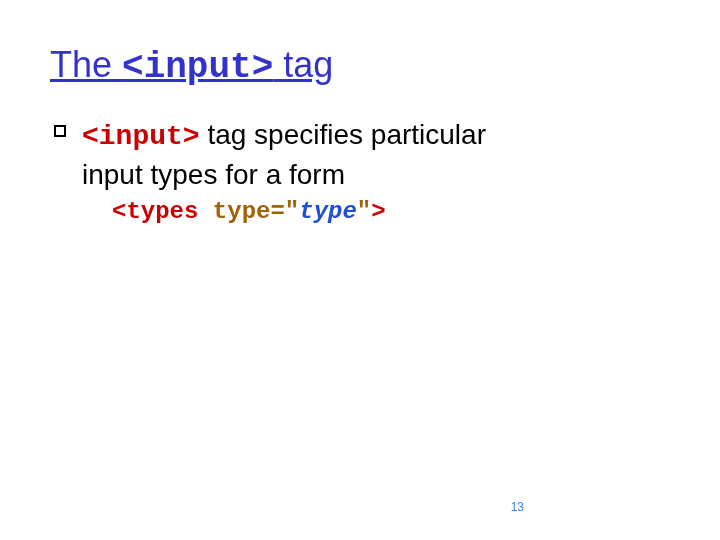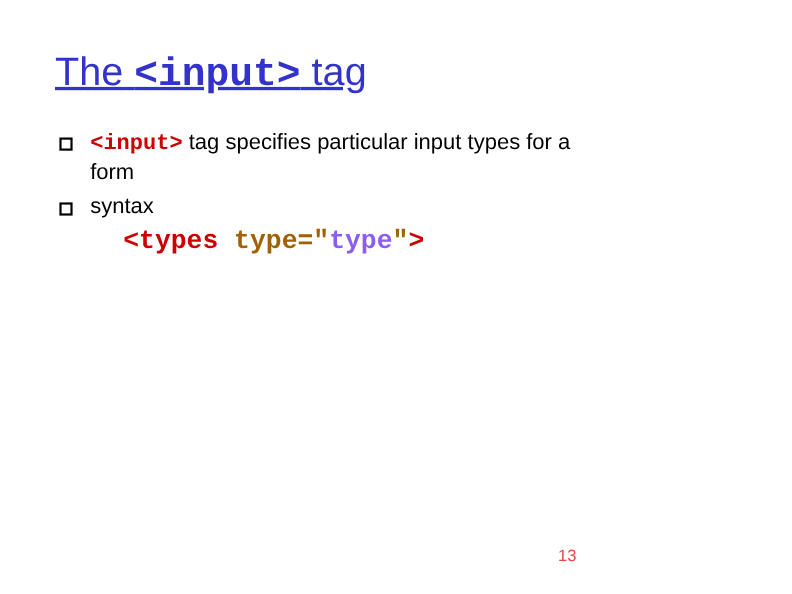--- a/index.html
+++ b/index.html
@@ -30,21 +30,21 @@
   }
   .title .code {
     font-family: "Courier New", Courier, monospace;
     font-weight: bold;
     color: #3333cc;
   }
   ul.bullets {
     list-style: none;
     margin: 0;
     padding: 0 0 0 4px;
-    font-size: 20px;
+    font-size: 28px;
     line-height: 1.35;
   }
   ul.bullets > li {
     position: relative;
     padding-left: 28px;
     margin: 0 0 4px 0;
   }
   ul.bullets > li::before {
     content: "";
     position: absolute;
@@ -61,46 +61,43 @@
     color: #cc0000;
   }
   .codeblock {
     margin: 4px 0 0 62px;
     font-family: "Courier New", Courier, monospace;
     font-weight: bold;
     font-size: 24px;
   }
   .codeblock .kw   { color: #cc0000; }
   .codeblock .attr { color: #a16207; }
-  .codeblock .val  { color: #8b5cf6; }
+  .codeblock .val  { color: #1d4ed8; font-style: italic; }
   .page-number {
     position: absolute;
     right: 46px;
     bottom: 26px;
     font-family: Arial, Helvetica, sans-serif;
-    font-size: 15px;
-    color: #ef4444;
+    font-size: 12px;
+    color: #3b82f6;
   }
 </style>
 </head>
 <body>
 
 <div class="slide">
 
   <h1 class="title">
     <span>The </span><span class="code">&lt;input&gt;</span><span> tag</span>
   </h1>
 
   <ul class="bullets">
     <li>
       <span class="code-inline">&lt;input&gt;</span><span> tag specifies particular input types for a form</span>
     </li>
-    <li>
-      <span>syntax</span>
-    </li>
   </ul>
 
   <div class="codeblock">
     <span class="kw">&lt;</span><span class="kw">types</span><span> </span><span class="attr">type=</span><span class="attr">"</span><span class="val">type</span><span class="attr">"</span><span class="kw">&gt;</span>
   </div>
 
   <div class="page-number">13</div>
 
 </div>
 

